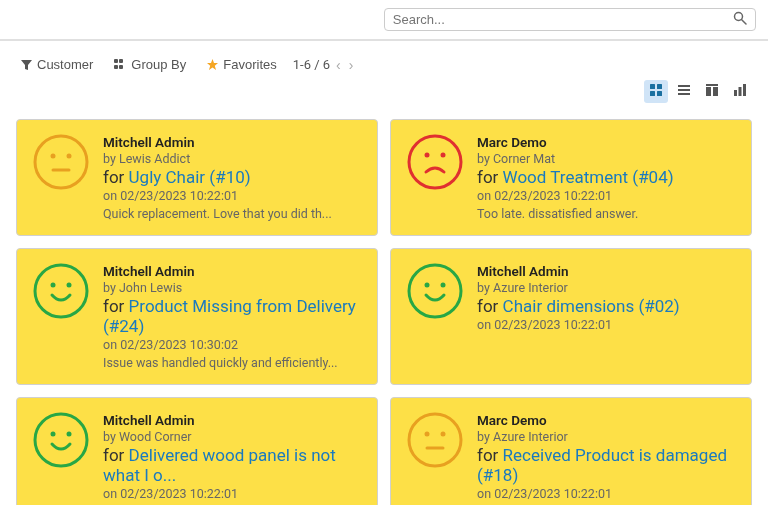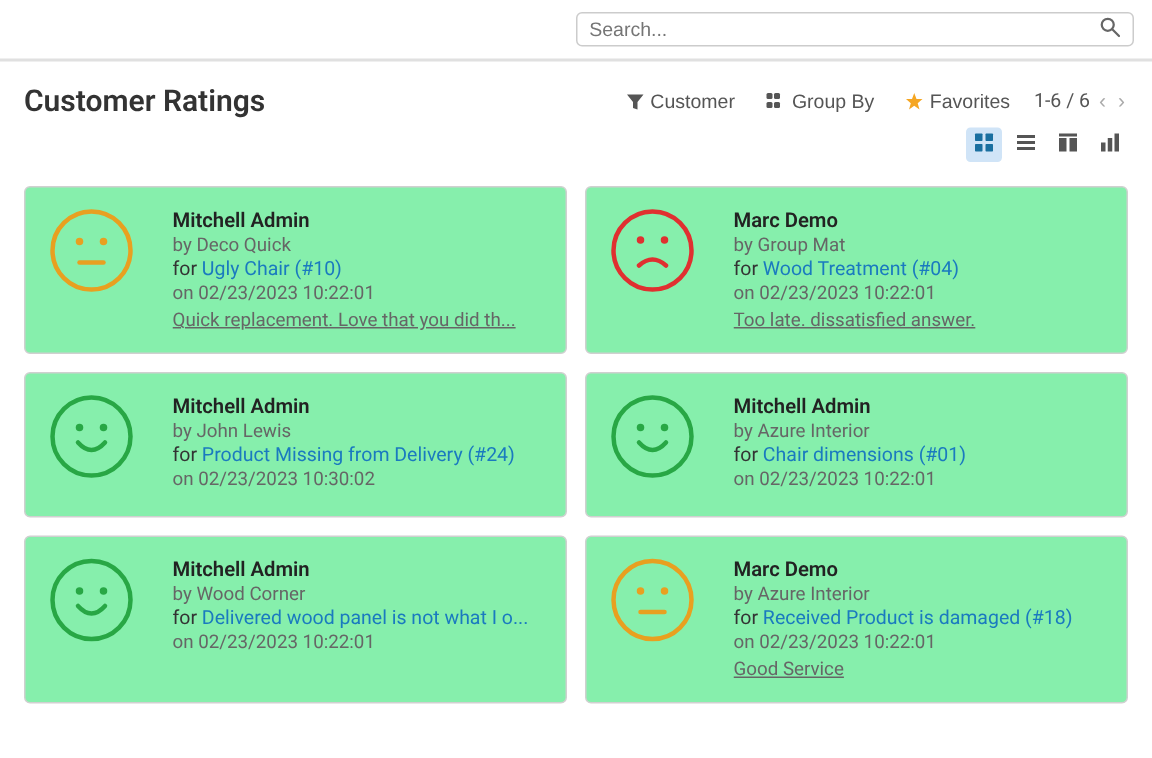--- a/index.html
+++ b/index.html
@@ -123,22 +123,22 @@
       padding: 8px 16px;
       gap: 12px;
     }
 
     .card {
       border: 1px solid #d0d0d0;
       border-radius: 4px;
       padding: 14px 16px;
       display: flex;
       align-items: flex-start;
-      gap: 26px;
-      background: #86efac;
+      gap: 14px;
+      background: #fde047;
     }
 
     .emoji-face {
       width: 56px;
       height: 56px;
       flex-shrink: 0;
     }
 
     .card-content {
       flex: 1;
@@ -152,42 +152,41 @@
       margin-bottom: 1px;
     }
 
     .card-by {
       color: #666;
       font-size: 12.5px;
       margin-bottom: 1px;
     }
 
     .card-for {
-      font-size: 13px;
+      font-size: 17px;
       margin-bottom: 1px;
     }
 
     .card-for a {
       color: #1a7abf;
       text-decoration: none;
     }
 
     .card-date {
       color: #666;
       font-size: 12.5px;
       margin-bottom: 3px;
     }
 
     .card-comment {
       color: #666;
       font-size: 12.5px;
       white-space: nowrap;
       overflow: hidden;
       text-overflow: ellipsis;
-      text-decoration: underline;
     }
 
     .divider-top {
       border-top: 1px solid #e0e0e0;
     }
   </style>
 </head>
 <body>
 
 <div class="top-bar">
@@ -198,21 +197,20 @@
       <svg width="14" height="14" viewBox="0 0 14 14" fill="currentColor">
         <circle cx="5.5" cy="5.5" r="4" fill="none" stroke="currentColor" stroke-width="1.5"></circle>
         <line x1="8.5" y1="8.5" x2="13" y2="13" stroke="currentColor" stroke-width="1.5" stroke-linecap="round"></line>
       </svg>
     </button>
   </div>
 </div>
 
 <div class="page-header divider-top">
   <div style="display:flex; align-items:center; justify-content:space-between; padding-top: 6px;">
-    <h1 class="page-title">Customer Ratings</h1>
     <div class="toolbar-actions">
       <button class="toolbar-btn">
         <svg width="13" height="13" viewBox="0 0 13 13" fill="#555">
           <path d="M1 2h11L8 7v5l-3-1V7L1 2z"></path>
         </svg>
         <span>Customer</span>
       </button>
       <button class="toolbar-btn">
         <svg width="14" height="13" viewBox="0 0 14 13" fill="none">
           <rect x="1" y="1" width="4" height="4" rx="1" fill="#555"></rect>
@@ -272,66 +270,67 @@
 <div class="cards-grid" id="cards-container">
 <div class="card">
     <div class="emoji-face"><svg viewBox="0 0 56 56" width="56" height="56" xmlns="http://www.w3.org/2000/svg">
     <circle cx="28" cy="28" r="26" fill="none" stroke="#e8a020" stroke-width="3"></circle>
     <circle cx="20" cy="22" r="2.5" fill="#e8a020"></circle>
     <circle cx="36" cy="22" r="2.5" fill="#e8a020"></circle>
     <line x1="20" y1="36" x2="36" y2="36" stroke="#e8a020" stroke-width="3" stroke-linecap="round"></line>
   </svg></div>
     <div class="card-content">
       <div class="card-name">Mitchell Admin</div>
-      <div class="card-by">by Deco Quick</div>
+      <div class="card-by">by Lewis Addict</div>
       <div class="card-for">for <a href="#">Ugly Chair (#10)</a></div>
       <div class="card-date">on 02/23/2023 10:22:01</div>
       <div class="card-comment">Quick replacement. Love that you did th...</div>
     </div>
   </div>
     <div class="card">
     <div class="emoji-face"><svg viewBox="0 0 56 56" width="56" height="56" xmlns="http://www.w3.org/2000/svg">
     <circle cx="28" cy="28" r="26" fill="none" stroke="#e03030" stroke-width="3"></circle>
     <circle cx="20" cy="21" r="2.5" fill="#e03030"></circle>
     <circle cx="36" cy="21" r="2.5" fill="#e03030"></circle>
     <path d="M19 38 Q28 30 37 38" fill="none" stroke="#e03030" stroke-width="3" stroke-linecap="round"></path>
   </svg></div>
     <div class="card-content">
       <div class="card-name">Marc Demo</div>
-      <div class="card-by">by Group Mat</div>
+      <div class="card-by">by Corner Mat</div>
       <div class="card-for">for <a href="#">Wood Treatment (#04)</a></div>
       <div class="card-date">on 02/23/2023 10:22:01</div>
       <div class="card-comment">Too late. dissatisfied answer.</div>
     </div>
   </div>
     <div class="card">
     <div class="emoji-face"><svg viewBox="0 0 56 56" width="56" height="56" xmlns="http://www.w3.org/2000/svg">
     <circle cx="28" cy="28" r="26" fill="none" stroke="#28a745" stroke-width="3"></circle>
     <circle cx="20" cy="22" r="2.5" fill="#28a745"></circle>
     <circle cx="36" cy="22" r="2.5" fill="#28a745"></circle>
     <path d="M19 32 Q28 42 37 32" fill="none" stroke="#28a745" stroke-width="3" stroke-linecap="round"></path>
   </svg></div>
     <div class="card-content">
       <div class="card-name">Mitchell Admin</div>
       <div class="card-by">by John Lewis</div>
       <div class="card-for">for <a href="#">Product Missing from Delivery (#24)</a></div>
       <div class="card-date">on 02/23/2023 10:30:02</div>
+      <div class="card-comment">Issue was handled quickly and efficiently...</div>
     </div>
   </div>
     <div class="card">
     <div class="emoji-face"><svg viewBox="0 0 56 56" width="56" height="56" xmlns="http://www.w3.org/2000/svg">
     <circle cx="28" cy="28" r="26" fill="none" stroke="#28a745" stroke-width="3"></circle>
     <circle cx="20" cy="22" r="2.5" fill="#28a745"></circle>
     <circle cx="36" cy="22" r="2.5" fill="#28a745"></circle>
     <path d="M19 32 Q28 42 37 32" fill="none" stroke="#28a745" stroke-width="3" stroke-linecap="round"></path>
   </svg></div>
     <div class="card-content">
       <div class="card-name">Mitchell Admin</div>
       <div class="card-by">by Azure Interior</div>
-      <div class="card-for">for <a href="#">Chair dimensions (#01)</a></div>
+      <div class="card-for">for <a href="#">Chair dimensions (#02)</a></div>
       <div class="card-date">on 02/23/2023 10:22:01</div>
     </div>
   </div>
     <div class="card">
     <div class="emoji-face"><svg viewBox="0 0 56 56" width="56" height="56" xmlns="http://www.w3.org/2000/svg">
     <circle cx="28" cy="28" r="26" fill="none" stroke="#28a745" stroke-width="3"></circle>
     <circle cx="20" cy="22" r="2.5" fill="#28a745"></circle>
     <circle cx="36" cy="22" r="2.5" fill="#28a745"></circle>
     <path d="M19 32 Q28 42 37 32" fill="none" stroke="#28a745" stroke-width="3" stroke-linecap="round"></path>
   </svg></div>

